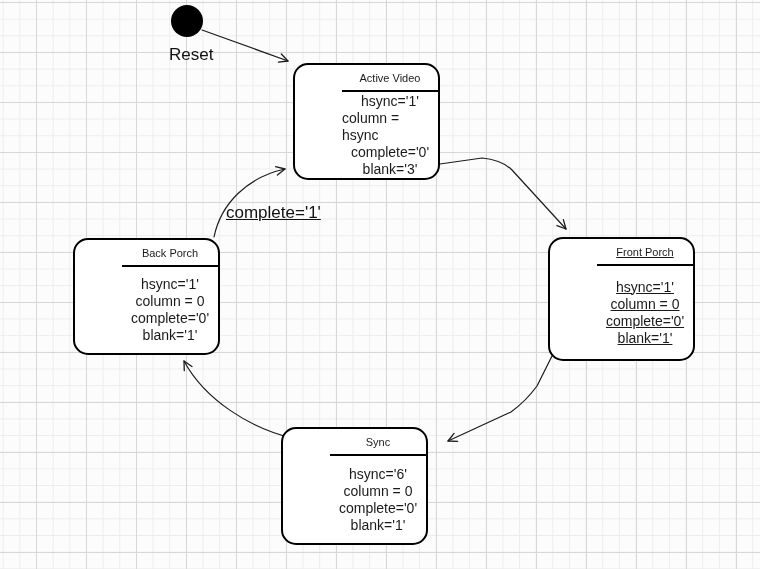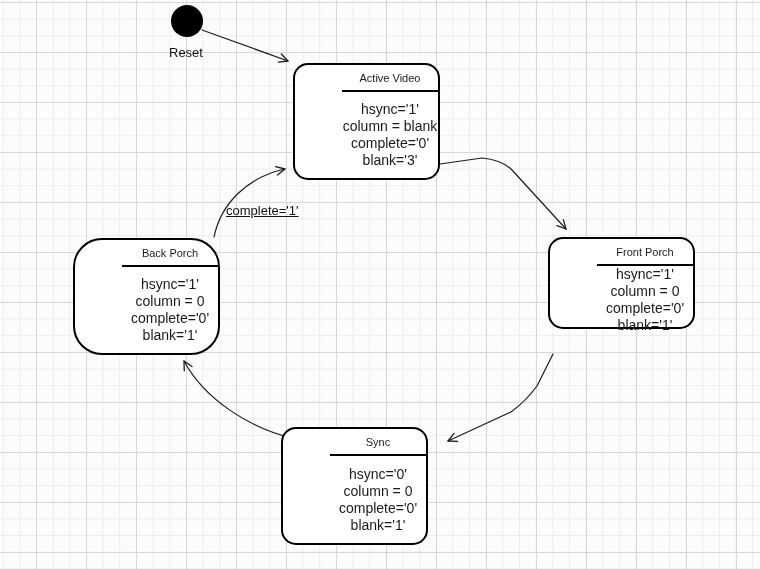--- a/index.html
+++ b/index.html
@@ -35,21 +35,21 @@
   }
   .initial-dot {
     position: absolute;
     left: 171px; top: 5px;
     width: 32px; height: 32px;
     border-radius: 50%;
     background: #000;
   }
   .floating-label {
     position: absolute;
-    font-size: 13px;
+    font-size: 17px;
     color: #111;
     white-space: nowrap;
   }
   .state {
     position: absolute;
     box-sizing: border-box;
     background: #ffffff;
     border: 2px solid #000;
     border-radius: 15px;
     display: flex;
@@ -97,47 +97,47 @@
 
   <div class="initial-dot"></div>
   <div class="floating-label" style="left:169px; top:45px;">Reset</div>
 
   <div class="floating-label" style="left:226px; top:203px;text-decoration:underline;">complete='1'</div>
 
   <div class="state" style="left:293px; top:63px; width:147px; height:117px;">
     <div class="state-title">Active Video</div>
     <div class="state-body">
       <div>hsync='1'</div>
-      <div>column = blank</div>
+      <div>column = hsync</div>
       <div>complete='0'</div>
       <div>blank='3'</div>
     </div>
   </div>
 
-  <div class="state" style="left:548px; top:237px; width:147px; height:92px;">
+  <div class="state" style="left:548px; top:237px; width:147px; height:124px;text-decoration:underline;">
     <div class="state-title">Front Porch</div>
     <div class="state-body">
       <div>hsync='1'</div>
       <div>column = 0</div>
       <div>complete='0'</div>
       <div>blank='1'</div>
     </div>
   </div>
 
   <div class="state" style="left:281px; top:427px; width:147px; height:118px;">
     <div class="state-title">Sync</div>
     <div class="state-body">
-      <div>hsync='0'</div>
+      <div>hsync='6'</div>
       <div>column = 0</div>
       <div>complete='0'</div>
       <div>blank='1'</div>
     </div>
   </div>
 
-  <div class="state" style="left:73px; top:238px; width:147px; height:117px;border-radius:29px;">
+  <div class="state" style="left:73px; top:238px; width:147px; height:117px;">
     <div class="state-title">Back Porch</div>
     <div class="state-body">
       <div>hsync='1'</div>
       <div>column = 0</div>
       <div>complete='0'</div>
       <div>blank='1'</div>
     </div>
   </div>
 
 </div>

